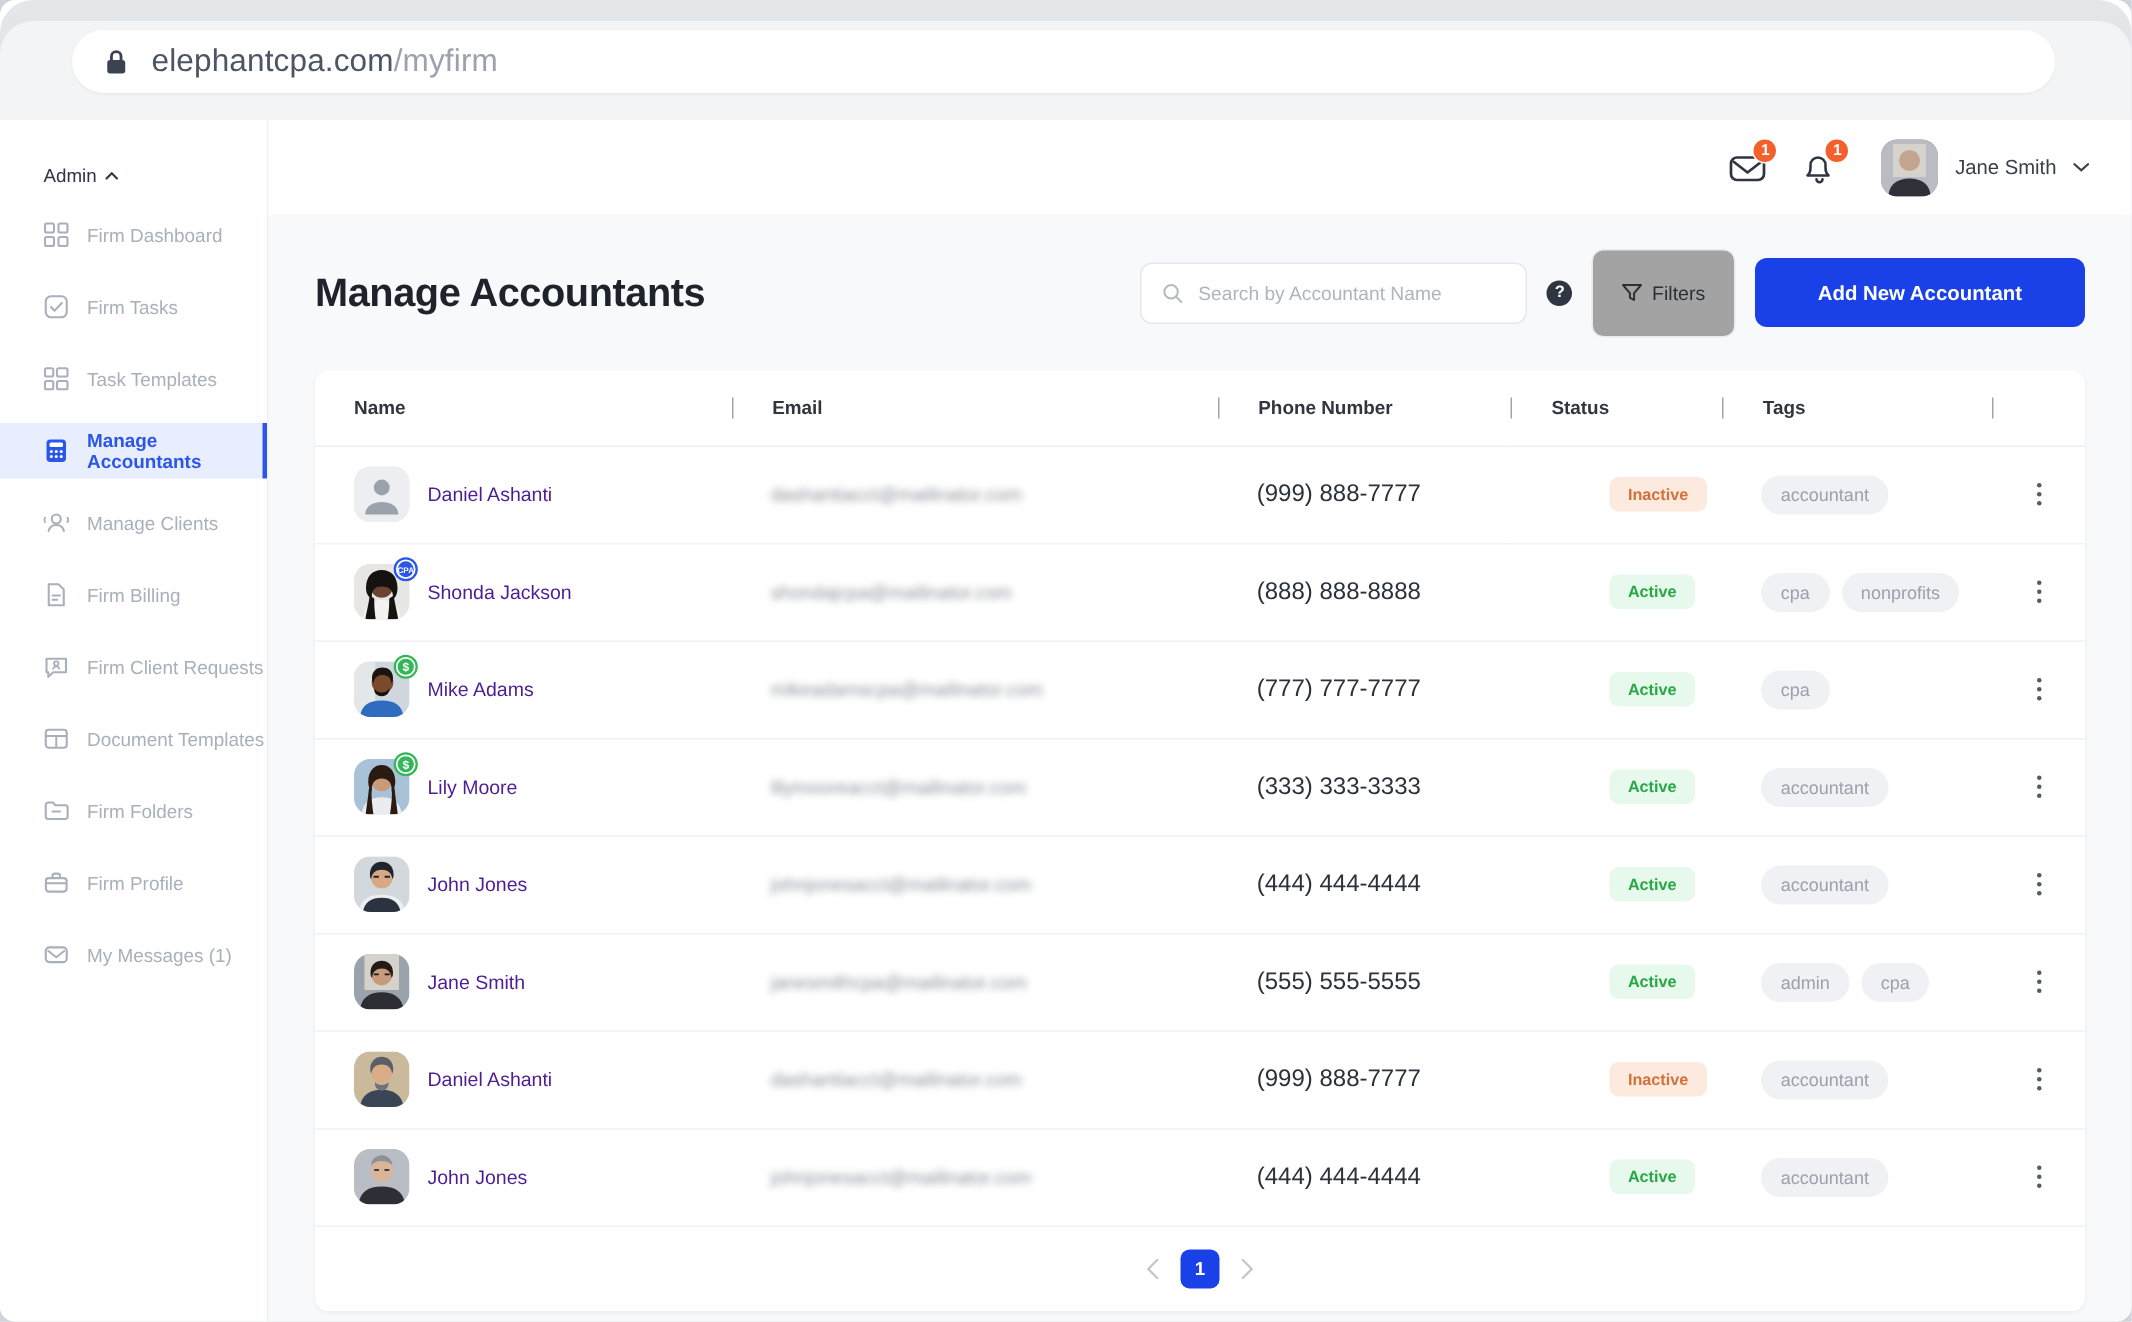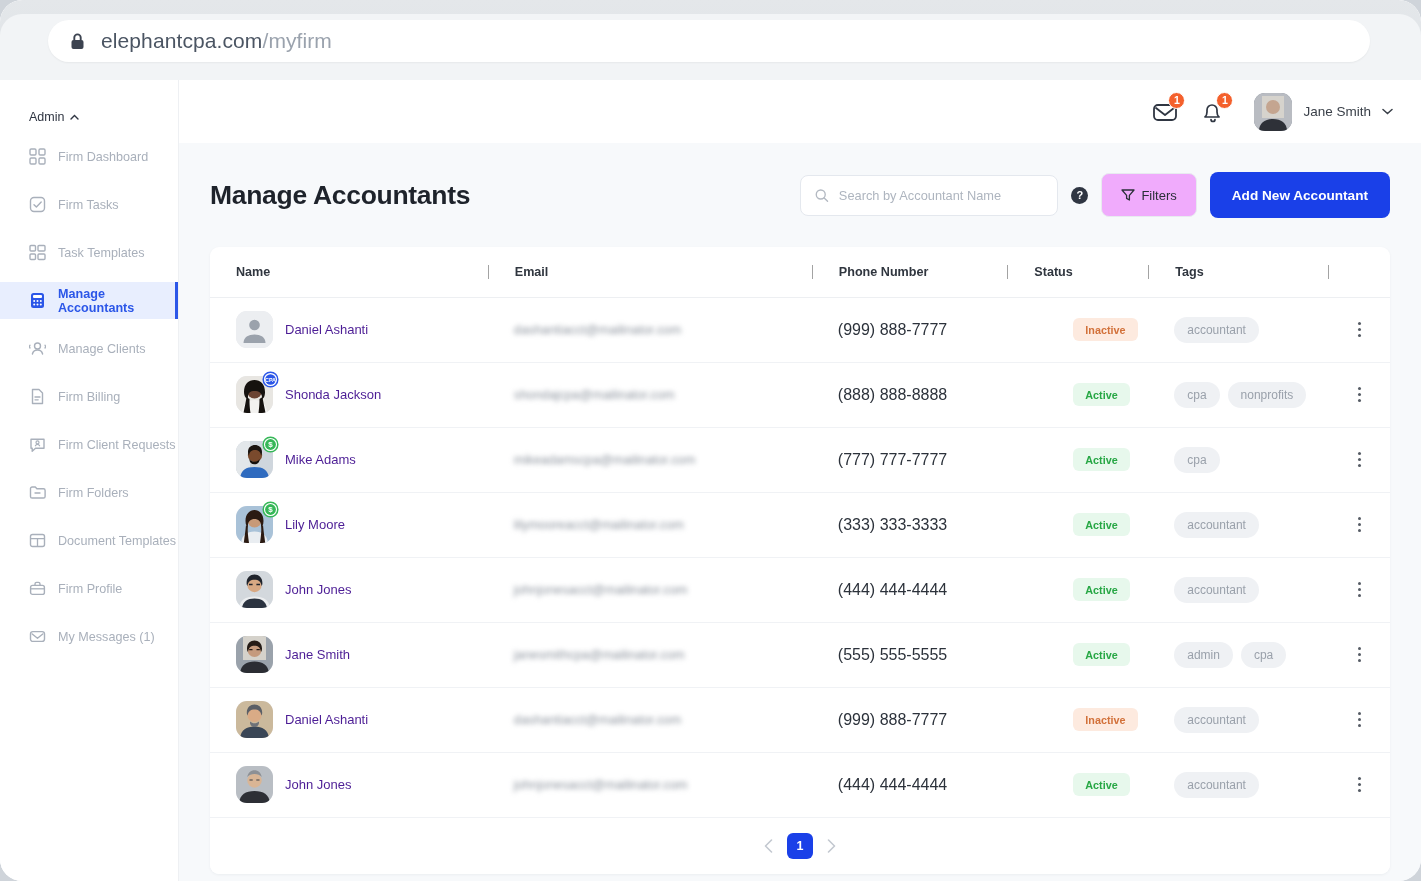--- a/index.html
+++ b/index.html
@@ -4,21 +4,21 @@
 <style>
   * { box-sizing: border-box; margin: 0; padding: 0; }
   html, body {
     width: 1421px; height: 881px;
     font-family: "Liberation Sans", sans-serif;
     background: #cfd4da;
     overflow: hidden;
   }
   .app-window {
     position: absolute; inset: 0;
-    border-radius: 22px;
+    border-radius: 10px;
     overflow: hidden;
     background: #fff;
   }
 
   
   .chrome {
     position: absolute; top: 0; left: 0; right: 0; height: 80px;
     background: linear-gradient(#e4e7ea, #dfe3e7);
     border-radius: 22px 22px 0 0;
   }
@@ -133,27 +133,27 @@
   }
   .search-box input::placeholder { color: #aeb5bf; }
   .help-dot {
     width: 17px; height: 17px; border-radius: 50%;
     background: #2f3642; color: #fff;
     font-size: 11px; font-weight: 700;
     display: flex; align-items: center; justify-content: center;
     cursor: pointer;
   }
   .filters-btn {
-    height: 44px; padding: 0 19px;
-    background: #f0abfc; border: 1px solid #e8ebf0; border-radius: 8px;
+    height: 59px; padding: 0 19px;
+    background: #a3a3a3; border: 1px solid #e8ebf0; border-radius: 8px;
     display: flex; align-items: center; gap: 6px;
     font-size: 13px; color: #2a2f38; cursor: pointer;
   }
   .add-btn {
-    height: 46px; padding: 0 22px;
+    height: 46px; padding: 0 42px;
     background: #1a40e8; color: #fff;
     border: 0; border-radius: 8px;
     font-size: 13.6px; font-weight: 600; cursor: pointer;
     font-family: "Liberation Sans", sans-serif;
   }
 
   
   .table-card {
     background: #fff; border-radius: 9px;
     box-shadow: 0 1px 3px rgba(20,30,60,.05);
@@ -333,34 +333,34 @@
                 <path d="M2 3.2h13v9H6.5L3.2 15.2V12.2H2z" stroke="currentColor" stroke-width="1.4" fill="none" stroke-linejoin="round"></path>
                 <circle cx="8.5" cy="6.4" r="1.5" stroke="currentColor" stroke-width="1.2" fill="none"></circle>
                 <path d="M6.4 9.8c.5-1 1.2-1.5 2.1-1.5s1.6.5 2.1 1.5" stroke="currentColor" stroke-width="1.2" fill="none" stroke-linecap="round"></path>
               </svg>
             </span>
             <span>Firm Client Requests</span>
           </div>
           <div class="nav-item">
             <span class="ico">
               <svg viewBox="0 0 17 17">
+                <rect x="1.5" y="2.5" width="14" height="12" rx="2" stroke="currentColor" stroke-width="1.4" fill="none"></rect>
+                <path d="M1.5 6.6h14M8.5 6.6v7.9" stroke="currentColor" stroke-width="1.3"></path>
+              </svg>
+            </span>
+            <span>Document Templates</span>
+          </div>
+          <div class="nav-item">
+            <span class="ico">
+              <svg viewBox="0 0 17 17">
                 <path d="M1.5 4.6a1.6 1.6 0 0 1 1.6-1.6h3.2l1.6 1.8h6.6a1.6 1.6 0 0 1 1.6 1.6v6a1.6 1.6 0 0 1-1.6 1.6H3.1a1.6 1.6 0 0 1-1.6-1.6z" stroke="currentColor" stroke-width="1.4" fill="none" stroke-linejoin="round"></path>
                 <path d="M6 9h5" stroke="currentColor" stroke-width="1.3" stroke-linecap="round"></path>
               </svg>
             </span>
             <span>Firm Folders</span>
-          </div>
-          <div class="nav-item">
-            <span class="ico">
-              <svg viewBox="0 0 17 17">
-                <rect x="1.5" y="2.5" width="14" height="12" rx="2" stroke="currentColor" stroke-width="1.4" fill="none"></rect>
-                <path d="M1.5 6.6h14M8.5 6.6v7.9" stroke="currentColor" stroke-width="1.3"></path>
-              </svg>
-            </span>
-            <span>Document Templates</span>
           </div>
           <div class="nav-item">
             <span class="ico">
               <svg viewBox="0 0 17 17">
                 <rect x="1.6" y="5.4" width="13.8" height="9" rx="2" stroke="currentColor" stroke-width="1.4" fill="none"></rect>
                 <path d="M6 5.4V4a1.6 1.6 0 0 1 1.6-1.6h1.8A1.6 1.6 0 0 1 11 4v1.4" stroke="currentColor" stroke-width="1.4" fill="none"></path>
                 <path d="M1.6 8.8h13.8" stroke="currentColor" stroke-width="1.3"></path>
               </svg>
             </span>
             <span>Firm Profile</span>

